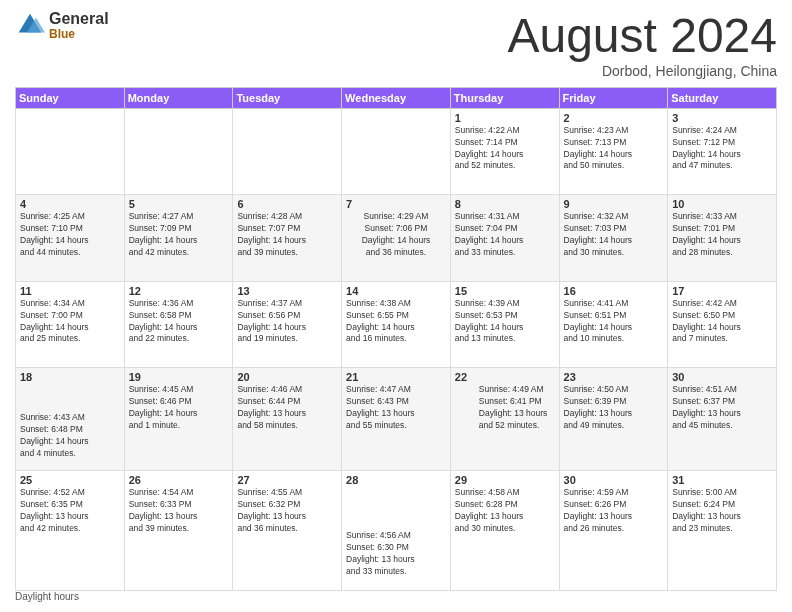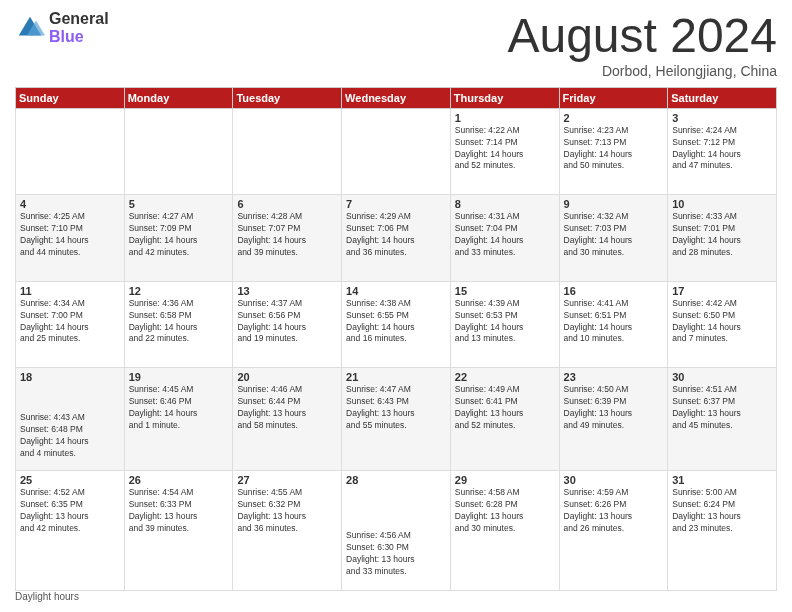--- a/index.html
+++ b/index.html
@@ -32,23 +32,23 @@
       display: flex;
       flex-direction: column;
       line-height: 1.1;
     }
     .logo-general {
       font-size: 16px;
       font-weight: bold;
       color: #333;
     }
     .logo-blue {
-      font-size: 16px;
+      font-size: 12px;
       font-weight: bold;
-      color: #8b5cf6;
+      color: #a16207;
     }
     .logo-icon {
       width: 30px;
       height: 30px;
     }
     .title-block {
       text-align: right;
     }
     .month-title {
       font-size: 48px;
@@ -60,21 +60,21 @@
       font-size: 14px;
       color: #555;
     }
     .calendar {
       flex: 1;
       border-collapse: collapse;
       width: 100%;
       table-layout: fixed;
     }
     .calendar thead tr th {
-      background: #b91c1c;
+      background: #8b5cf6;
       color: #fff;
       font-size: 11px;
       font-weight: bold;
       padding: 4px 3px;
       text-align: left;
       border: 1px solid #ccc;
     }
     .calendar tbody tr td {
       vertical-align: top;
       border: 1px solid #ddd;
@@ -185,21 +185,21 @@
           </td>
           <td>
             <span class="day-number">6</span>
             <div class="day-info" style="white-space: pre-line;">Sunrise: 4:28 AM
 Sunset: 7:07 PM
 Daylight: 14 hours
 and 39 minutes.</div>
           </td>
           <td>
             <span class="day-number">7</span>
-            <div class="day-info" style="white-space: pre-line;">Sunrise: 4:29 AM
+            <div class="day-info" style="white-space: pre-line; text-align: center;">Sunrise: 4:29 AM
 Sunset: 7:06 PM
 Daylight: 14 hours
 and 36 minutes.</div>
           </td>
           <td>
             <span class="day-number">8</span>
             <div class="day-info" style="white-space: pre-line;">Sunrise: 4:31 AM
 Sunset: 7:04 PM
 Daylight: 14 hours
 and 33 minutes.</div>
@@ -294,21 +294,21 @@
           </td>
           <td>
             <span class="day-number">21</span>
             <div class="day-info" style="white-space: pre-line;">Sunrise: 4:47 AM
 Sunset: 6:43 PM
 Daylight: 13 hours
 and 55 minutes.</div>
           </td>
           <td>
             <span class="day-number">22</span>
-            <div class="day-info" style="white-space: pre-line;">Sunrise: 4:49 AM
+            <div class="day-info" style="white-space: pre-line; margin-left: 24px;">Sunrise: 4:49 AM
 Sunset: 6:41 PM
 Daylight: 13 hours
 and 52 minutes.</div>
           </td>
           <td>
             <span class="day-number">23</span>
             <div class="day-info" style="white-space: pre-line;">Sunrise: 4:50 AM
 Sunset: 6:39 PM
 Daylight: 13 hours
 and 49 minutes.</div>

